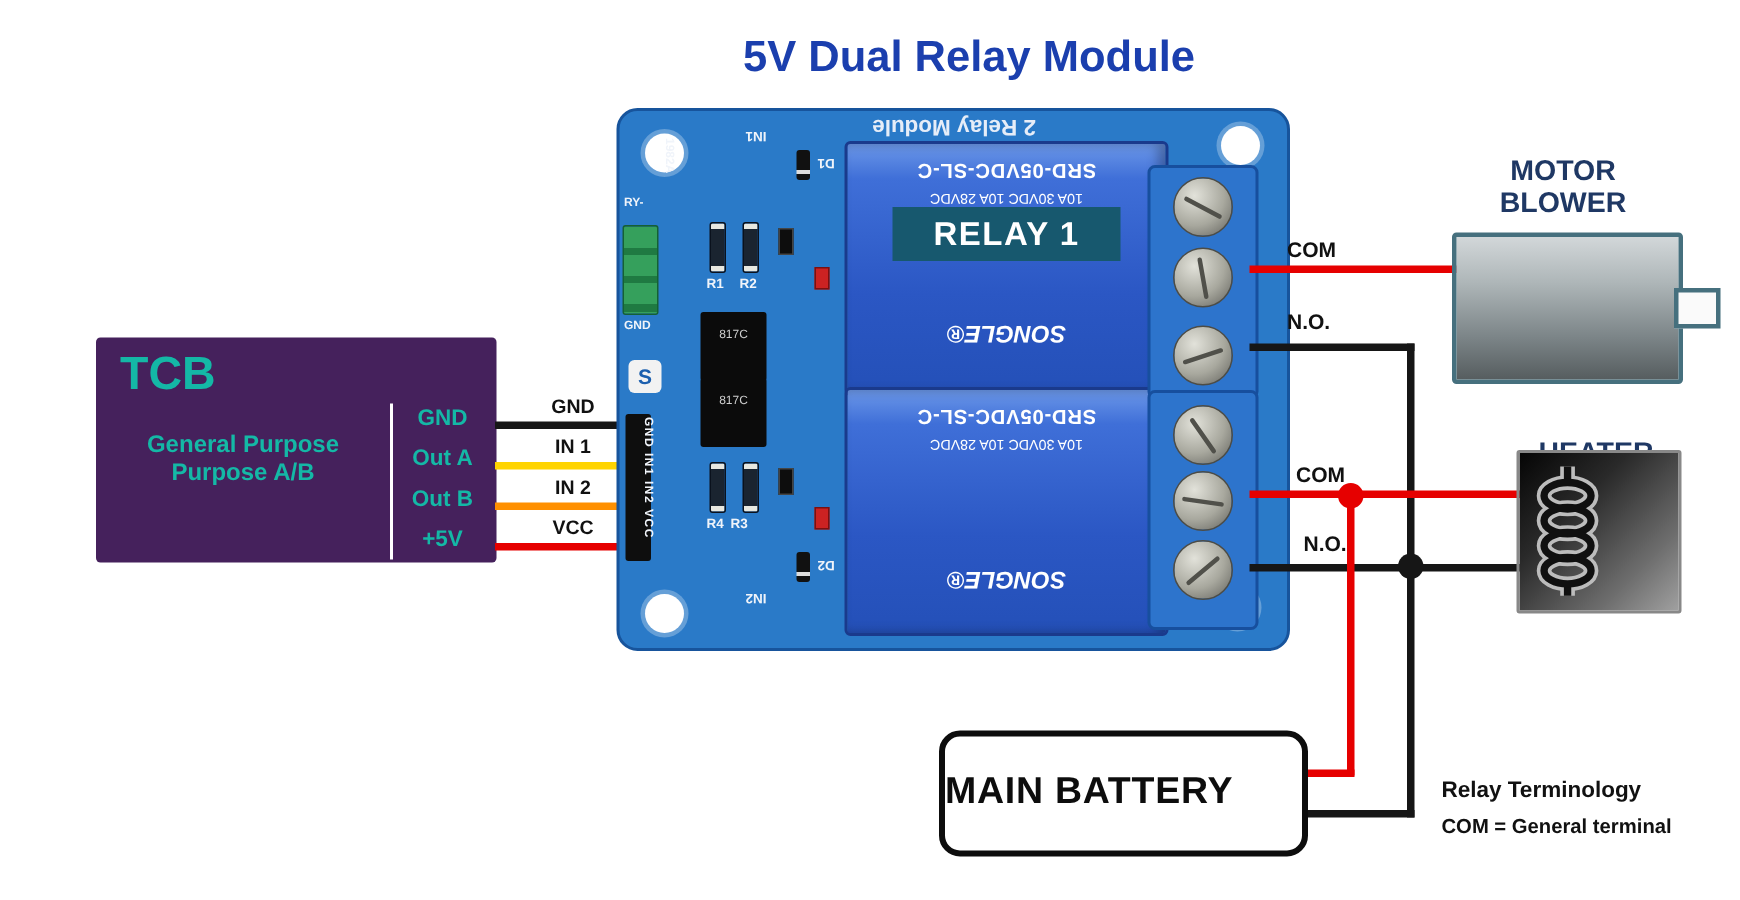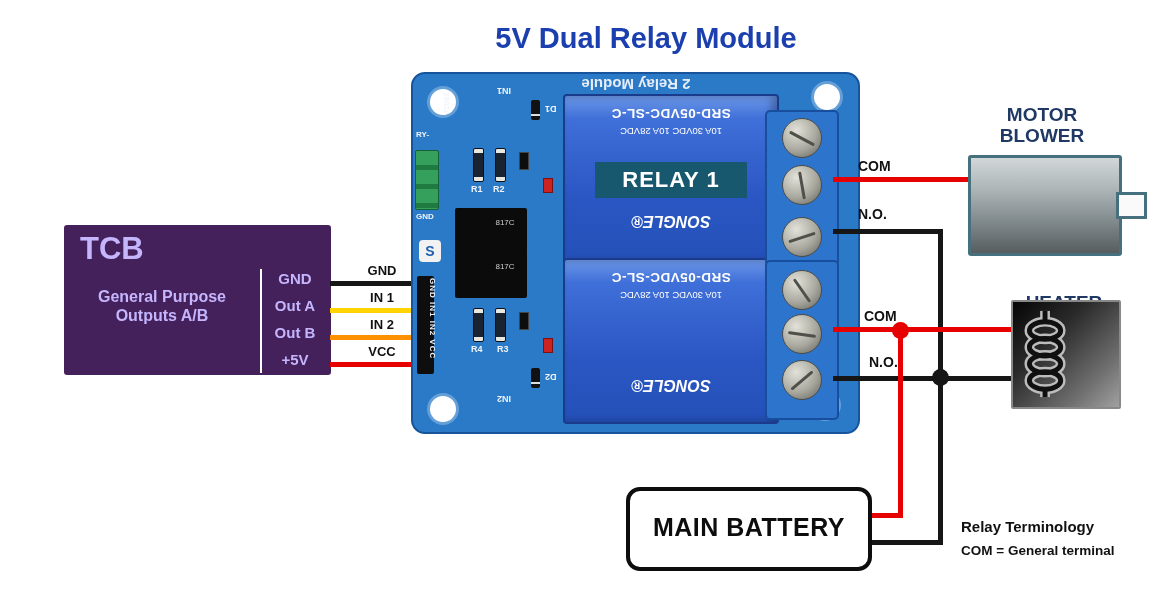--- a/index.html
+++ b/index.html
@@ -3,21 +3,21 @@
 <meta charset="utf-8">
 <style>
   html,body{margin:0;padding:0;background:#fff;}
   .canvas{position:relative;width:1160px;height:600px;background:#fff;overflow:hidden;
           font-family:"Liberation Sans",sans-serif;margin-left:36px;}
 
   .title{position:absolute;left:330px;top:22px;width:560px;text-align:center;
          font-size:29px;font-weight:bold;color:#1b3fae;}
 
   
-  .tcb{position:absolute;left:28px;top:225px;width:267px;height:150px;background:#45215c;border-radius:3px;color:#c4b5fd;}
+  .tcb{position:absolute;left:28px;top:225px;width:267px;height:150px;background:#45215c;border-radius:3px;color:#14b8a6;}
   .tcb-name{position:absolute;left:16px;top:6px;font-size:31px;font-weight:bold;}
   .tcb-desc{position:absolute;left:2px;top:62px;width:192px;text-align:center;
             font-size:16px;font-weight:bold;line-height:19px;}
   .tcb-div{position:absolute;left:196px;top:44px;width:2px;height:104px;background:#fff;}
   .tcb-pin{position:absolute;left:198px;width:66px;height:22px;text-align:center;
            font-size:15px;font-weight:bold;}
 
   
   .wire{position:absolute;}
   .wk{background:#161616;} .wr{background:#e60000;} .wy{background:#ffd400;} .wo{background:#ff9000;}
@@ -36,34 +36,34 @@
   .board-label{position:absolute;left:118px;top:2px;width:210px;text-align:center;
                font-size:15px;font-weight:bold;color:#e6edf8;transform:rotate(180deg);}
   .jumper{position:absolute;left:2px;top:76px;width:22px;height:58px;border:1px solid #156034;border-radius:2px;
           background:repeating-linear-gradient(180deg,#35a05c 0 14px,#1f7a42 14px 19px);}
   .resistor{position:absolute;width:9px;height:32px;border:1px solid #0a111c;border-radius:2px;
             background:linear-gradient(180deg,#e8e8e0 0 12%,#1a2430 12% 88%,#e8e8e0 88% 100%);}
   .diode{position:absolute;width:9px;height:20px;border-radius:2px;
          background:linear-gradient(180deg,#111 0 68%,#ddd 68% 80%,#111 80% 100%);}
   .smd{position:absolute;width:8px;height:16px;background:#0d0d0d;border:1px solid #444;}
   .led{position:absolute;width:8px;height:13px;background:#cc2222;border:1px solid #7a1010;}
-  .opto{position:absolute;left:42px;width:44px;height:46px;background:#0b0b0b;border-radius:2px;
-        color:#cfcfcf;font-size:8px;text-align:center;line-height:30px;padding-left:28px;}
+  .opto{position:absolute;left:54px;width:44px;height:46px;background:#0b0b0b;border-radius:2px;
+        color:#cfcfcf;font-size:8px;text-align:center;line-height:30px;}
   .logo{position:absolute;left:6px;top:166px;width:22px;height:22px;background:#f2f2f2;border-radius:4px;
         color:#1b5fae;font-weight:bold;font-size:14px;text-align:center;line-height:22px;}
   .header{position:absolute;left:4px;top:202px;width:17px;height:98px;background:#0e0e0e;border-radius:2px;}
 
   .relay{position:absolute;left:150px;width:212px;border:2px solid #1a3a8c;border-radius:4px;color:#fff;
          background:linear-gradient(180deg,#6b97e8 0%,#3f6fd8 14%,#2b57c4 60%,#2450b8 100%);
          box-shadow:inset -5px 0 8px rgba(0,0,0,.28);}
   .relay-model{position:absolute;top:10px;width:100%;text-align:center;font-size:13.5px;font-weight:bold;
                transform:rotate(180deg);letter-spacing:.5px;}
   .relay-rating{position:absolute;top:30px;width:100%;text-align:center;font-size:9.5px;
                 transform:rotate(180deg);}
-  .relay-badge{position:absolute;left:30px;top:66px;width:152px;height:36px;background:#17586e;
+  .relay-badge{position:absolute;left:30px;top:42px;width:152px;height:36px;background:#17586e;
                text-align:center;line-height:36px;font-size:22px;font-weight:bold;letter-spacing:1px;}
   .relay-brand{position:absolute;top:116px;width:100%;text-align:center;font-size:16px;font-weight:bold;
                font-style:italic;transform:rotate(180deg);}
 
   .tblock{position:absolute;left:352px;width:70px;background:#2d74cc;border:2px solid #174f9e;border-radius:5px;}
   .screw{position:absolute;left:15px;width:38px;height:38px;border-radius:50%;border:1px solid #4c4c46;
          background:radial-gradient(circle at 35% 30%,#e2e2da,#a8a89e 55%,#70706a 90%);}
   .screw::after{content:"";position:absolute;left:5px;right:5px;top:50%;height:3px;margin-top:-1.5px;
                 background:#50504a;border-radius:2px;}
   .a1::after{transform:rotate(28deg);} .a2::after{transform:rotate(80deg);} .a3::after{transform:rotate(-18deg);}
@@ -71,38 +71,38 @@
 
   
   .load-label{position:absolute;text-align:center;font-size:19px;font-weight:bold;color:#1f3864;line-height:21px;}
   .blower{position:absolute;left:932px;top:155px;width:148px;height:95px;border:3px solid #46707e;border-radius:3px;
           background:linear-gradient(180deg,#d2d7d9 0%,#aeb6b8 32%,#7c8588 70%,#565d5f 100%);}
   .shaft{position:absolute;left:1080px;top:192px;width:25px;height:21px;background:#fafafa;border:3px solid #46707e;}
   .heater{position:absolute;left:975px;top:300px;width:106px;height:105px;border:2px solid #888;border-radius:2px;
           background:linear-gradient(135deg,#050505 0%,#2a2a2a 35%,#6e6e6e 75%,#a0a0a0 100%);}
 
   .battery{position:absolute;left:590px;top:487px;width:238px;height:76px;background:#fff;border:4px solid #0d0d0d;
-           border-radius:14px;text-align:center;line-height:72px;font-size:25px;font-weight:bold;color:#0d0d0d;
+           border-radius:14px;line-height:72px;font-size:25px;font-weight:bold;color:#0d0d0d;
            letter-spacing:.5px;}
 
   .term{position:absolute;left:925px;color:#111;font-weight:bold;}
   .term-title{top:518px;font-size:15px;} .term-l1{top:543px;font-size:13.5px;} .term-l2{top:562px;font-size:13.5px;}
 </style>
 </head>
 <body>
 
 <div class="canvas">
 
   <div class="title">5V Dual Relay Module</div>
 
   <div class="tcb">
     <div class="tcb-name">TCB</div>
     <div class="tcb-desc">
       <div>General Purpose</div>
-      <div>Outputs A/B</div>
+      <div>Purpose A/B</div>
     </div>
     <div class="tcb-div"></div>
     <div class="tcb-pin" style="top:45px;">GND</div>
     <div class="tcb-pin" style="top:72px;">Out A</div>
     <div class="tcb-pin" style="top:99px;">Out B</div>
     <div class="tcb-pin" style="top:126px;">+5V</div>
   </div>
 
   <div class="wire wk" style="left:294px;top:281px;width:98px;height:5px;"></div>
   <div class="wire wy" style="left:294px;top:308px;width:98px;height:5px;"></div>
@@ -140,21 +140,21 @@
     <div class="opto" style="top:134px;">817C</div>
     <div class="opto" style="top:178px;">817C</div>
     <div class="logo">S</div>
 
     <div class="header"></div>
     <div class="silk" style="left:24px;top:204px;font-size:8px;letter-spacing:1px;transform:rotate(90deg);transform-origin:0 0;white-space:nowrap;">GND IN1 IN2 VCC</div>
 
     <div class="resistor" style="left:60px;top:234px;"></div>
     <div class="resistor" style="left:82px;top:234px;"></div>
     <div class="silk" style="left:58px;top:270px;">R4</div>
-    <div class="silk" style="left:84px;top:270px;">R3</div>
+    <div class="silk" style="left:74px;top:270px;">R3</div>
     <div class="smd" style="left:106px;top:238px;"></div>
     <div class="led" style="left:130px;top:264px;"></div>
     <div class="diode" style="left:118px;top:294px;"></div>
     <div class="silk flip" style="left:132px;top:298px;">D2</div>
     <div class="silk flip" style="left:84px;top:320px;">IN2</div>
 
     <div class="relay" style="top:20px;height:166px;">
       <div class="relay-model">SRD-05VDC-SL-C</div>
       <div class="relay-rating">10A 30VDC  10A 28VDC</div>
       <div class="relay-badge">RELAY 1</div>

